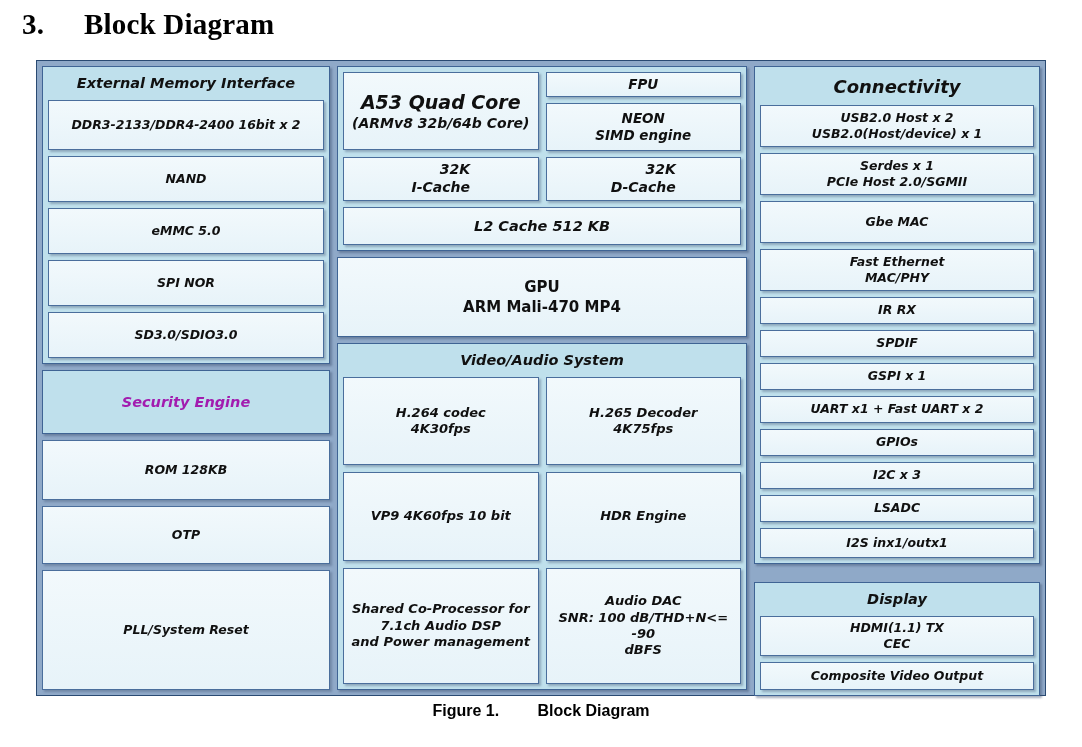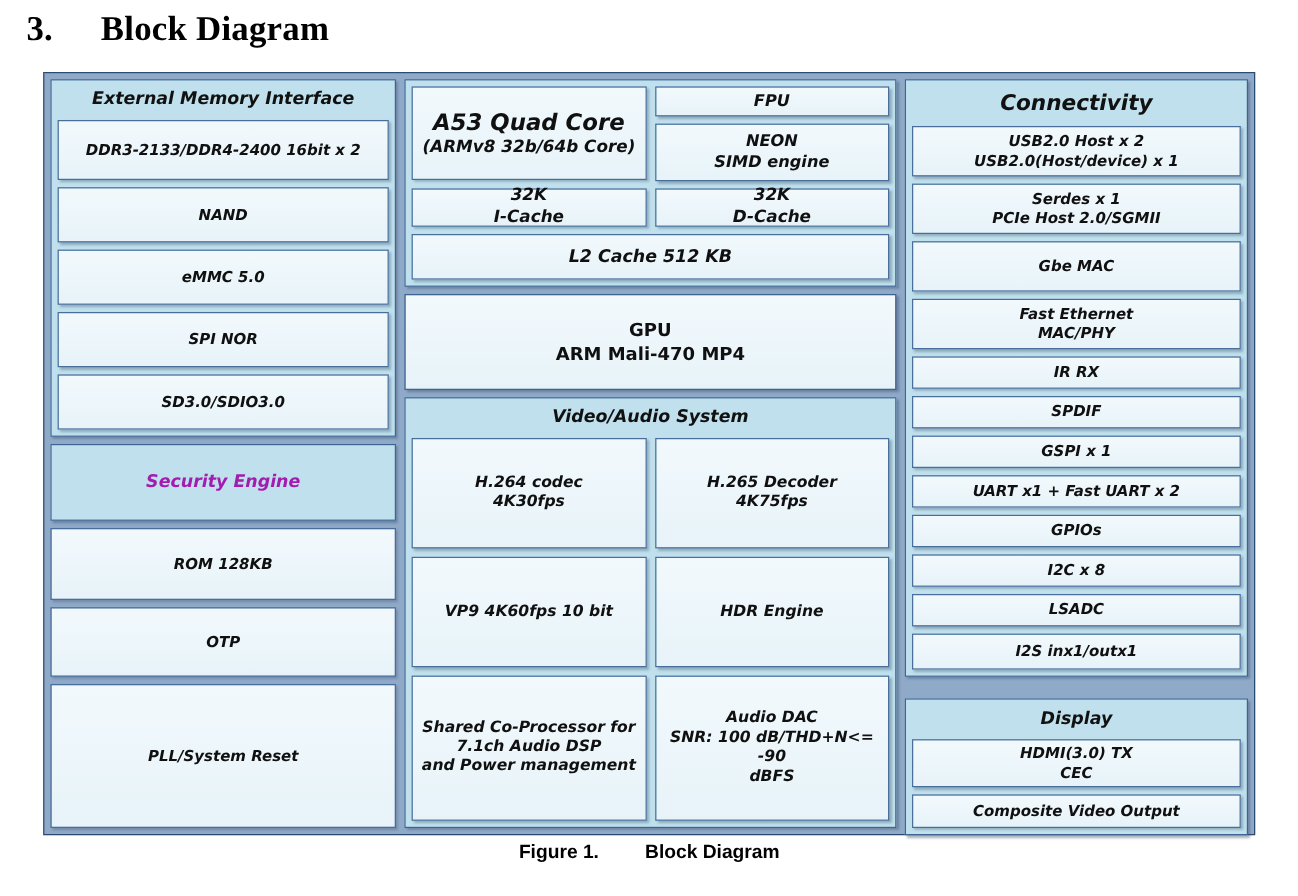--- a/index.html
+++ b/index.html
@@ -62,21 +62,21 @@
   .left-single{flex:0 0 auto;}
 
   
   .cpu-grid{display:flex;gap:7px;}
   .cpu-grid .c1{flex:1;display:flex;flex-direction:column;gap:6px;}
   .cpu-grid .c2{flex:1;display:flex;flex-direction:column;gap:6px;}
   .cpu-main{height:78px;font-size:12.5px;}
   .cpu-main .big{display:block;font-size:19px;font-style:italic;font-weight:bold;line-height:1.3;}
   .cpu-main .sub{display:block;font-size:14px;font-style:italic;font-weight:bold;}
   .cpu-small{height:36px;font-size:13.5px;}
-  .cpu-cache{height:32px;font-size:14px;}
+  .cpu-cache{height:44px;font-size:14px;text-align:right;}
   .l2{height:38px;font-size:14.5px;}
 
   .gpu-box{
     background:linear-gradient(180deg,#f2f9fc 0%,#e7f3f9 100%);
     border:1px solid #3f6494;box-sizing:border-box;height:80px;
     display:flex;flex-direction:column;align-items:center;justify-content:center;
     font-weight:bold;font-size:15px;color:#101010;line-height:1.35;
     box-shadow:2px 2px 2px rgba(60,80,110,.45);
   }
 
@@ -279,35 +279,35 @@
         <div class="box h1">
           <span class="ln">GSPI x 1</span>
         </div>
         <div class="box h1">
           <span class="ln">UART x1 + Fast UART x 2</span>
         </div>
         <div class="box h1">
           <span class="ln">GPIOs</span>
         </div>
         <div class="box h1">
-          <span class="ln">I2C x 8</span>
+          <span class="ln">I2C x 3</span>
         </div>
         <div class="box h1">
           <span class="ln">LSADC</span>
         </div>
         <div class="box h1" style="height:30px;">
           <span class="ln">I2S inx1/outx1</span>
         </div>
       </div>
 
       <div class="panel disp-panel">
         <div class="panel-title">Display</div>
         <div class="box two">
           <div>
-            <span class="ln">HDMI(3.0) TX</span>
+            <span class="ln">HDMI(1.1) TX</span>
             <span class="ln">CEC</span>
           </div>
         </div>
         <div class="box one">
           <span class="ln">Composite Video Output</span>
         </div>
       </div>
     </div>
 
   </div>

